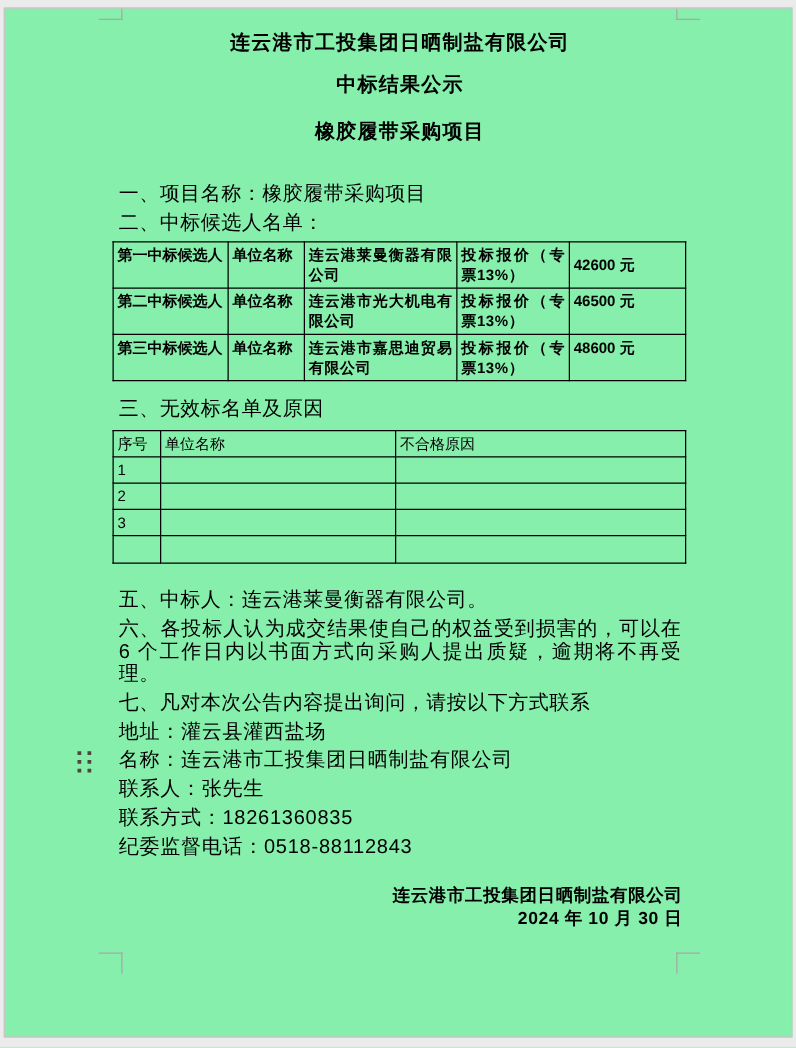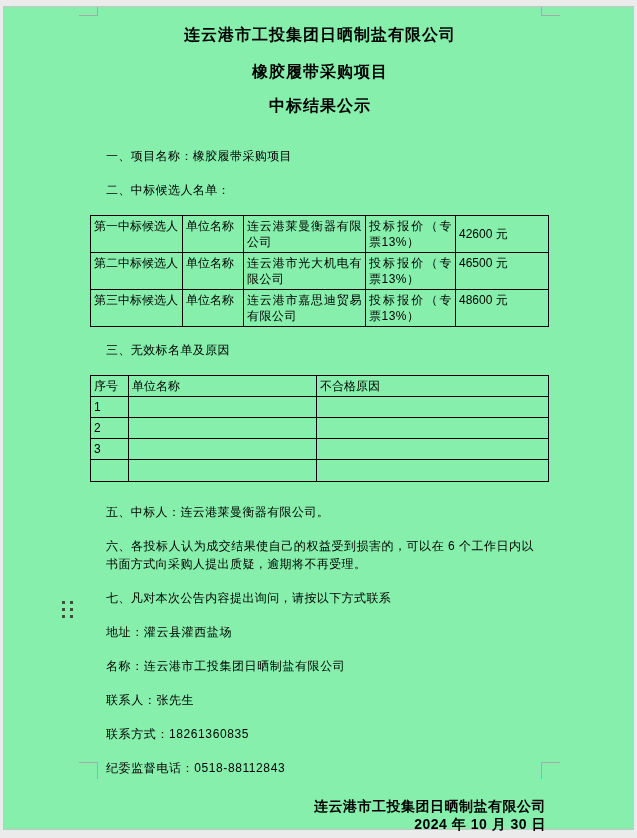--- a/index.html
+++ b/index.html
@@ -25,27 +25,27 @@
   .crop-bl { left: 75px; top: 755px; width: 19px; height: 17px; border-right: 1px solid #a8a8a8; border-top: 1px solid #a8a8a8; }
   .crop-br { left: 537px; top: 755px; width: 19px; height: 17px; border-left: 1px solid #a8a8a8; border-top: 1px solid #a8a8a8; }
 
   .content { position: absolute; left: 86px; top: 0; width: 460px; }
 
   .doc-title { font-weight: bold; font-size: 16px; line-height: 20px; text-align: center; letter-spacing: 1px; }
   .t1 { margin-top: 18px; }
   .t2 { margin-top: 17px; }
   .t3 { margin-top: 14px; }
 
-  p { margin: 16px; font-size: 12px; line-height: 18px; letter-spacing: 0.4px; }
+  p { margin: 5px; font-size: 16px; line-height: 18px; letter-spacing: 0.4px; }
   .s1 { margin-top: 31px; }
   .justify { text-align: justify; }
 
   table { border-collapse: collapse; width: 458px; table-layout: fixed; }
   td { border: 1px solid #000; font-size: 12px; line-height: 16px; padding: 2px 3px; vertical-align: top; overflow: hidden; }
-  .tbl-candidates { margin-top: 2px; }
+  .tbl-candidates { margin-top: 2px; font-weight: bold; }
   .tbl-candidates tr { height: 35px; }
   .cell-company, .cell-pricelabel { text-align: justify; letter-spacing: 0.5px; }
   .vmid { vertical-align: middle; }
   .s3 { margin-top: 14px; }
   .tbl-invalid { margin-top: 7px; }
   .tbl-invalid tr { height: 18px; }
   .tbl-invalid tr.tall { height: 22px; }
 
   .p5 { margin-top: 21px; }
   .contact p { letter-spacing: 0.6px; }
@@ -65,22 +65,22 @@
 <div class="page">
 
   <div class="crop crop-tl"></div>
   <div class="crop crop-tr"></div>
   <div class="crop crop-bl"></div>
   <div class="crop crop-br"></div>
 
   <div class="content">
 
     <div class="doc-title t1">连云港市工投集团日晒制盐有限公司</div>
+    <div class="doc-title t3">中标结果公示</div>
     <div class="doc-title t2">橡胶履带采购项目</div>
-    <div class="doc-title t3">中标结果公示</div>
 
     <p class="s1">一、项目名称：橡胶履带采购项目</p>
     <p>二、中标候选人名单：</p>
 
     <table class="tbl-candidates">
       <colgroup>
         <col style="width:92px">
           <col style="width:61px">
           <col style="width:122px">
           <col style="width:90px">

